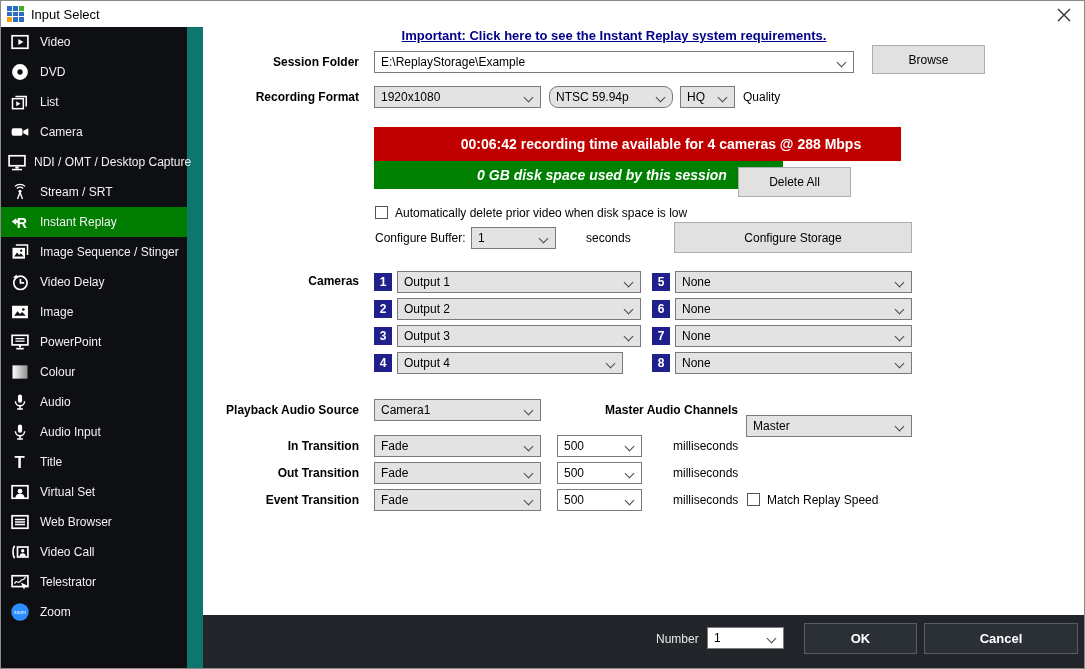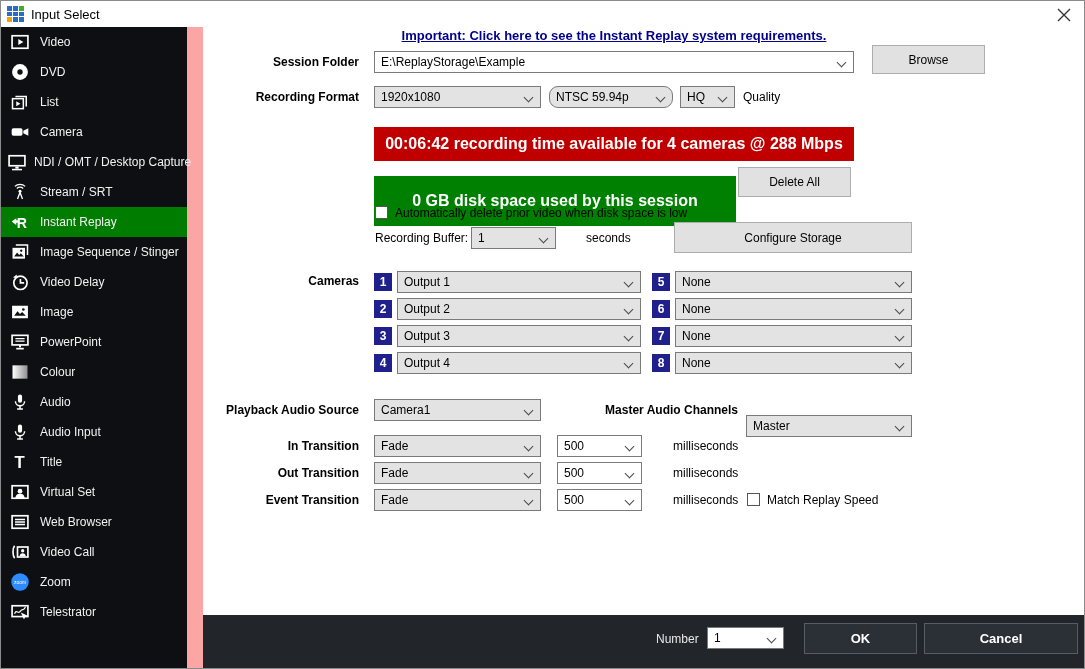--- a/index.html
+++ b/index.html
@@ -1,16 +1,16 @@
 <!DOCTYPE html>
 <html style="--accent-red: #c00000; --accent-green: #008000; --badge-navy: #20208c; --selected-green: #007d00; --link-navy: #00008b; --logo-blue: #2a6cc4; --logo-green: #3fae2a; --logo-orange: #f5a300;"><head>
 <meta charset="utf-8">
 <style>
   html,body{margin:0;padding:0;background:#4a4a4a;font-family:"Liberation Sans",sans-serif;}
-  #window{position:relative;width:1085px;height:669px;background:#fca5a5;border:1px solid #8a8a8a;box-sizing:border-box;overflow:hidden;}
+  #window{position:relative;width:1085px;height:669px;background:#0f766e;border:1px solid #8a8a8a;box-sizing:border-box;overflow:hidden;}
   
   #titlebar{position:absolute;left:0;top:0;width:100%;height:26px;background:#fff;}
   #app-icon{position:absolute;left:6px;top:5px;width:17px;height:16px;display:grid;grid-template-columns:repeat(3,1fr);grid-template-rows:repeat(3,1fr);gap:1px;}
   #app-icon span{display:block;}
   .t-blue{background:var(--logo-blue);} .t-green{background:var(--logo-green);} .t-orange{background:var(--logo-orange);}
   #title-text{position:absolute;left:30px;top:6px;font-size:13px;color:#000;}
   #close-btn{position:absolute;right:12px;top:6px;width:16px;height:16px;cursor:pointer;}
   
   #sidebar{position:absolute;left:0;top:26px;width:186px;height:643px;background:#0d0f12;}
   .side-item{position:relative;height:30px;display:flex;align-items:center;color:#f2f2f2;font-size:12px;cursor:pointer;}
@@ -20,21 +20,21 @@
   .side-item .lbl{margin-left:7px;white-space:nowrap;}
   
   #main{position:absolute;left:202px;top:26px;right:0;bottom:53px;background:#fff;}
   .abs{position:absolute;}
   .lbl-b{font-size:12px;font-weight:700;color:#000;text-align:right;}
   .lbl-n{font-size:12px;color:#000;}
   .combo{box-sizing:border-box;height:22px;background:#e3e3e3;border:1px solid #7a7a7a;font-size:12px;color:#000;line-height:20px;padding-left:6px;position:absolute;cursor:pointer;}
   .combo.white{background:#fff;}
   .chev{position:absolute;right:8px;top:7px;width:6px;height:6px;border-right:1.4px solid #4a4a4a;border-bottom:1.4px solid #4a4a4a;transform:rotate(45deg);}
   .btn{box-sizing:border-box;position:absolute;background:#e1e1e1;border:1px solid #adadad;font-size:12px;color:#000;display:flex;align-items:center;justify-content:center;cursor:pointer;}
-  .banner{position:absolute;display:flex;align-items:center;justify-content:center;color:#fff;font-weight:700;font-size:16px;}
+  .banner{position:absolute;display:flex;align-items:center;justify-content:center;color:#fff;font-weight:700;font-size:14px;padding-left:47px;}
   .cb{box-sizing:border-box;position:absolute;width:13px;height:13px;background:#fff;border:1px solid #555;cursor:pointer;}
   .badge{position:absolute;width:18px;height:18px;background:var(--badge-navy);color:#fff;font-size:12px;font-weight:700;text-align:center;line-height:18px;}
   #link{position:absolute;left:171px;top:1px;width:480px;text-align:center;font-size:13px;font-weight:700;color:var(--link-navy);text-decoration:underline;cursor:pointer;white-space:nowrap;}
   
   #footer{position:absolute;left:202px;bottom:0;right:0;height:53px;background:#22252a;}
   .fbtn{box-sizing:border-box;position:absolute;background:#2b3037;border:1px solid #575d66;color:#fff;font-size:13px;font-weight:700;display:flex;align-items:center;justify-content:center;cursor:pointer;}
   #num-label{position:absolute;color:#e8e8e8;font-size:12px;}
 </style>
 </head>
 <body>
@@ -259,38 +259,38 @@
             <circle cx="15.2" cy="10.5" r="2" fill="#fff"></circle>
             <path d="M11.5 17.2c0-2.8 1.7-3.8 3.7-3.8s3.7 1 3.7 3.8z" fill="#fff"></path>
           </svg>
         </span>
       <span class="lbl">Video Call</span>
     </div>
 
     <div class="side-item">
       <span class="icn">
           <svg viewBox="0 0 24 24">
-            <circle cx="12" cy="12" r="10.5" fill="#2d8cff"></circle>
-            <text x="12" y="14.2" text-anchor="middle" font-size="5.8" fill="#fff" font-family="Liberation Sans, sans-serif">zoom</text>
-          </svg>
-        </span>
-      <span class="lbl">Zoom</span>
-    </div>
-
-    <div class="side-item">
-      <span class="icn">
-          <svg viewBox="0 0 24 24">
             <rect x="2.5" y="4.5" width="19" height="13" fill="none" stroke="#fff" stroke-width="2"></rect>
             <path d="M5.5 14c2.5-6 4 1.5 7-3s3.5 1 6-5" fill="none" stroke="#fff" stroke-width="1.5"></path>
             <path d="M13 12.5l3.8 8.5 1.5-3.4 3.6-.8z" fill="#fff"></path>
           </svg>
         </span>
       <span class="lbl">Telestrator</span>
     </div>
 
+    <div class="side-item">
+      <span class="icn">
+          <svg viewBox="0 0 24 24">
+            <circle cx="12" cy="12" r="10.5" fill="#2d8cff"></circle>
+            <text x="12" y="14.2" text-anchor="middle" font-size="5.8" fill="#fff" font-family="Liberation Sans, sans-serif">zoom</text>
+          </svg>
+        </span>
+      <span class="lbl">Zoom</span>
+    </div>
+
   </div>
 
   <div id="main">
 
     <div id="link">Important: Click here to see the Instant Replay system requirements.</div>
 
     <div class="abs lbl-b" style="left:0;top:28px;width:156px;">Session Folder</div>
     <div class="combo white" style="left:171px;top:24px;width:480px;">
       <span>E:\ReplayStorage\Example</span><span class="chev"></span>
     </div>
@@ -302,43 +302,43 @@
     </div>
     <div class="combo" style="left:346px;top:59px;width:124px;border-radius:9px;">
       <span>NTSC 59.94p</span><span class="chev"></span>
     </div>
     <div class="combo" style="left:477px;top:59px;width:55px;">
       <span>HQ</span><span class="chev"></span>
     </div>
     <div class="abs lbl-n" style="left:540px;top:63px;">Quality</div>
 
     <div class="banner" style="left:171px;top:100px;width:480px;height:34px;background:var(--accent-red);">00:06:42 recording time available for 4 cameras @ 288 Mbps</div>
-    <div class="banner" style="left:171px;top:149px;width:362px;height:50px;background:var(--accent-green);">0 GB disk space used by this session</div>
+    <div class="banner" style="left:171px;top:134px;width:362px;height:28px;background:var(--accent-green);font-style:italic;">0 GB disk space used by this session</div>
     <div class="btn" style="left:535px;top:140px;width:113px;height:30px;">Delete All</div>
 
     <div class="cb" style="left:172px;top:179px;"></div>
     <div class="abs lbl-n" style="left:192px;top:179px;">Automatically delete prior video when disk space is low</div>
 
-    <div class="abs lbl-n" style="left:172px;top:204px;">Recording Buffer:</div>
+    <div class="abs lbl-n" style="left:172px;top:204px;">Configure Buffer:</div>
     <div class="combo" style="left:268px;top:200px;width:85px;">
       <span>1</span><span class="chev"></span>
     </div>
     <div class="abs lbl-n" style="left:383px;top:204px;">seconds</div>
     <div class="btn" style="left:471px;top:195px;width:238px;height:31px;">Configure Storage</div>
 
     <div class="abs lbl-b" style="left:0;top:247px;width:156px;">Cameras</div>
 
     <div class="badge" style="left:171px;top:246px;">1</div>
     <div class="combo" style="left:194px;top:244px;width:244px;"><span>Output 1</span><span class="chev"></span></div>
     <div class="badge" style="left:171px;top:273px;">2</div>
     <div class="combo" style="left:194px;top:271px;width:244px;"><span>Output 2</span><span class="chev"></span></div>
     <div class="badge" style="left:171px;top:300px;">3</div>
     <div class="combo" style="left:194px;top:298px;width:244px;"><span>Output 3</span><span class="chev"></span></div>
     <div class="badge" style="left:171px;top:327px;">4</div>
-    <div class="combo" style="left:194px;top:325px;width:244px;"><span>Output 4</span><span class="chev"></span></div>
+    <div class="combo" style="left:194px;top:325px;width:226px;"><span>Output 4</span><span class="chev"></span></div>
 
     <div class="badge" style="left:449px;top:246px;">5</div>
     <div class="combo" style="left:472px;top:244px;width:237px;"><span>None</span><span class="chev"></span></div>
     <div class="badge" style="left:449px;top:273px;">6</div>
     <div class="combo" style="left:472px;top:271px;width:237px;"><span>None</span><span class="chev"></span></div>
     <div class="badge" style="left:449px;top:300px;">7</div>
     <div class="combo" style="left:472px;top:298px;width:237px;"><span>None</span><span class="chev"></span></div>
     <div class="badge" style="left:449px;top:327px;">8</div>
     <div class="combo" style="left:472px;top:325px;width:237px;"><span>None</span><span class="chev"></span></div>
 

